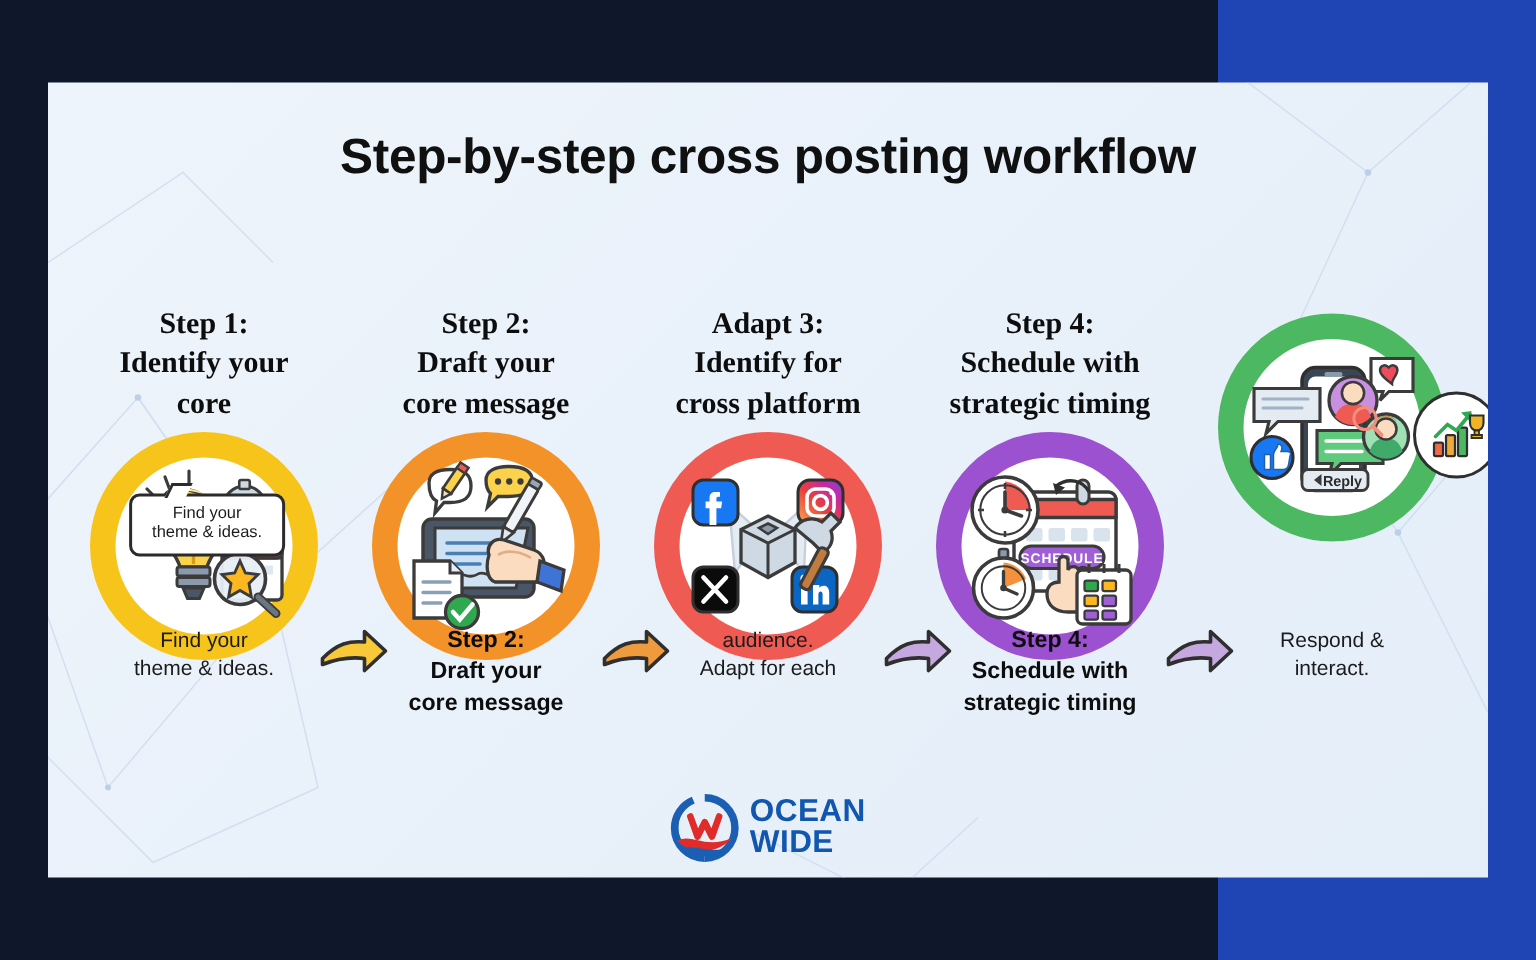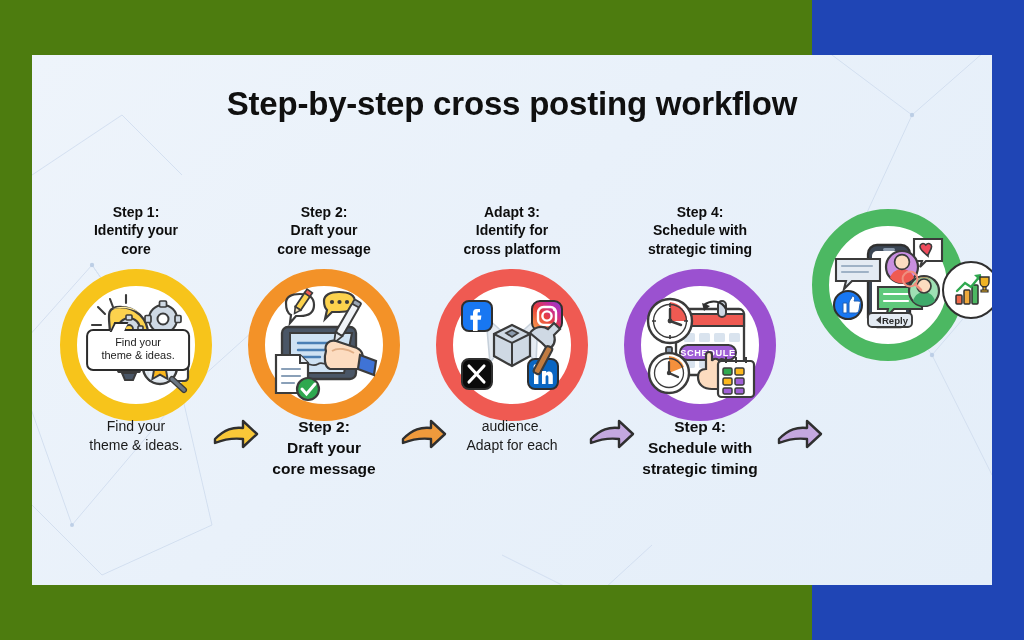--- a/index.html
+++ b/index.html
@@ -5,21 +5,21 @@
 <style>
   * { box-sizing: border-box; margin: 0; padding: 0; }
   html, body {
     width: 1024px; height: 640px; overflow: hidden;
     font-family: "Liberation Sans", sans-serif;
   }
   body { background: #1f45b5; }
 
   .frame {
     position: absolute; left: 0; top: 0; width: 812px; height: 640px;
-    background: #4d7c0f;
+    background: #0f172a;
   }
   .panel {
     position: absolute; left: 32px; top: 55px; width: 960px; height: 530px;
     background: linear-gradient(135deg,#eef4fb 0%, #e9f1fa 45%, #e4eef9 100%);
     overflow: hidden;
   }
   .polys { position: absolute; inset: 0; width: 100%; height: 100%; }
 
   
   .title {
@@ -33,22 +33,22 @@
   
   .steps {
     position: absolute; left: 10px; top: 148px; width: 940px; height: 360px;
     display: flex; align-items: flex-start; justify-content: space-between;
   }
   .step {
     position: relative; width: 188px; height: 100%;
     display: flex; flex-direction: column; align-items: center;
   }
   .step-head {
-    font-size: 14px; font-weight: bold; color: #0d0d0d;
-    text-align: center; line-height: 1.32; min-height: 60px;
+    font-size: 20px; font-weight: bold; color: #0d0d0d;
+    text-align: center; line-height: 1.32; min-height: 60px; font-family: Liberation Serif, serif;
   }
   .step-head span { display: block; }
 
   .ring {
     position: relative; width: 152px; height: 152px; border-radius: 50%;
     margin-top: 6px;
     display: flex; align-items: center; justify-content: center;
     background: #ffffff;
   }
   .ring::after {
@@ -523,19 +523,37 @@
                 <rect x="14" y="21" width="6" height="14" rx="1" fill="#f0a93c" stroke="#2f2f2f" stroke-width="1.5"></rect>
                 <rect x="22" y="16" width="6" height="19" rx="1" fill="#4cb862" stroke="#2f2f2f" stroke-width="1.5"></rect>
                 <path d="M7 22 L15 14 L21 18 L30 7" fill="none" stroke="#2fa84f" stroke-width="2.4" stroke-linecap="round"></path>
                 <path d="M24 6 L31 5 L30 12 Z" fill="#2fa84f"></path>
                 <path d="M30 8 h9 v5 c0 3 -2 5 -4.5 5 C32 18 30 16 30 13 Z" fill="#f0b323" stroke="#2f2f2f" stroke-width="1.4"></path>
                 <path d="M33 18 v3 h3 v-3 Z M31 21 h7 v2 h-7 Z" fill="#f0b323" stroke="#2f2f2f" stroke-width="1.2"></path>
               </g>
             </svg>
           </div>
         </div>
+        <div class="caption">
+          <span>Respond &amp;</span>
+          <span>interact.</span>
+        </div>
       </div>
 
     </div>
 
+    <div class="logo">
+      <svg class="logo-mark" viewBox="0 0 48 48">
+        <path d="M24 3 A21 21 0 0 1 45 24 A21 21 0 0 1 24 45" fill="none" stroke="#1a5fb4" stroke-width="5.2"></path>
+        <path d="M24 45 A21 21 0 0 1 3 24 A21 21 0 0 1 16 4.6" fill="none" stroke="#1a5fb4" stroke-width="5.2"></path>
+        <path d="M9 10 C3 16 2 28 8 36" fill="none" stroke="#1a5fb4" stroke-width="3.4" stroke-linecap="round"></path>
+        <path d="M14 16 L19 30 L24 20 L29 30 L34 16" fill="none" stroke="#e02b2b" stroke-width="4.6" stroke-linecap="round" stroke-linejoin="round"></path>
+        <path d="M5 33 C14 27 24 39 43 31 C35 41 16 44 5 33 Z" fill="#e02b2b"></path>
+        <path d="M6 39 C16 34 26 43 42 37 C33 45 16 46 6 39 Z" fill="#1a5fb4"></path>
+      </svg>
+      <div class="logo-text">
+        <span>OCEAN</span>
+        <span>WIDE</span>
+      </div>
+    </div>
 
   </div>
 </div>
 
 </body></html>

